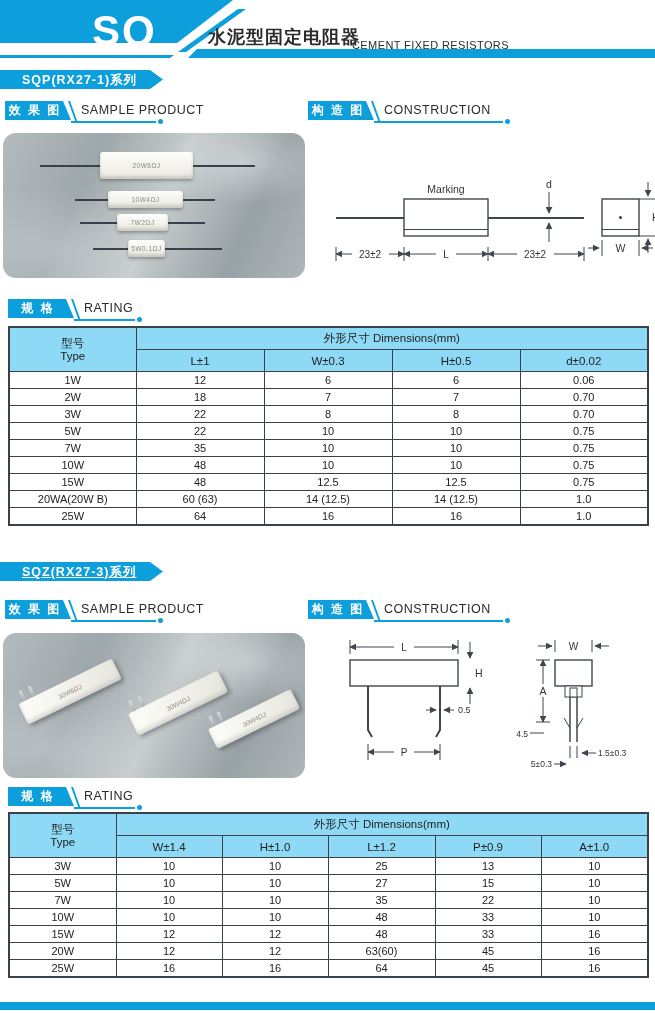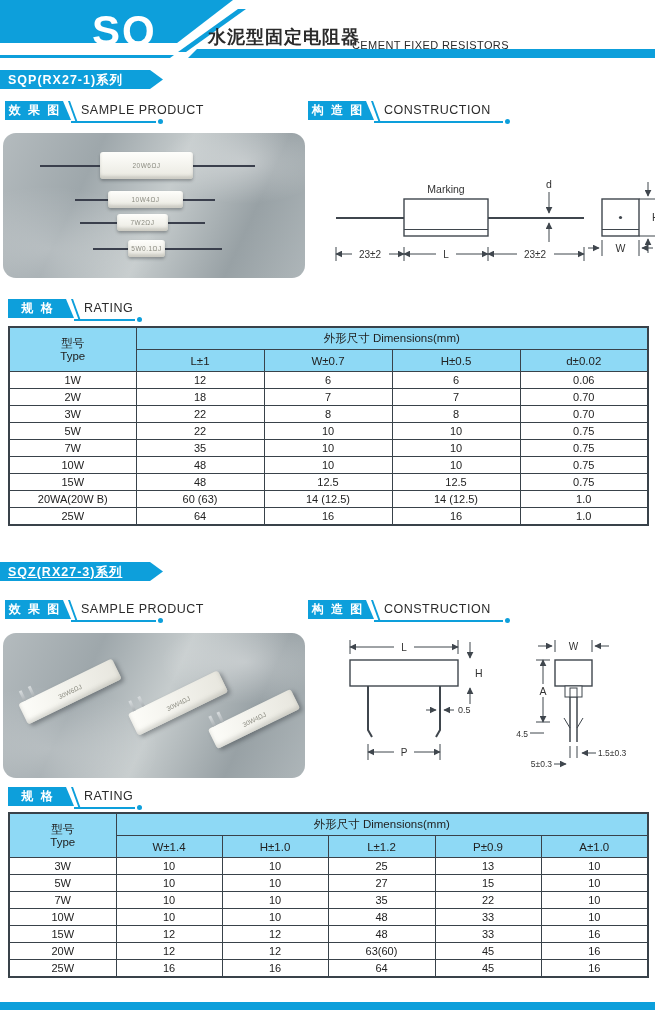--- a/index.html
+++ b/index.html
@@ -21,21 +21,21 @@
   .title-cn{left:208px;top:25px;font-size:18px;font-weight:bold;letter-spacing:1px;color:#2b2b2b;}
   .title-en{left:352px;top:39px;font-size:11px;letter-spacing:.4px;color:#2b2b2b;}
   .hdr-bar{left:188px;top:49px;width:467px;height:9px;background:var(--blue);
     clip-path:polygon(9px 0,100% 0,100% 100%,0 100%);}
   .hdr-line{left:0;top:55px;width:174px;height:3px;background:var(--blue);
     clip-path:polygon(0 0,100% 0,calc(100% - 4px) 100%,0 100%);}
 
   
   .ribbon{height:19px;width:163px;background:var(--blue);color:#fff;
     font-size:12.5px;font-weight:bold;letter-spacing:1px;line-height:21px;
-    padding-left:8px;box-sizing:border-box;
+    padding-left:22px;box-sizing:border-box;
     clip-path:polygon(0 0,calc(100% - 13px) 0,100% 50%,calc(100% - 13px) 100%,0 100%);}
 
   
   .tag{position:absolute;height:26px;}
   .tag-box{position:absolute;left:0;top:0;width:66px;height:19px;background:var(--blue);
     clip-path:polygon(0 0,calc(100% - 8px) 0,100% 100%,0 100%);
     color:#fff;font-size:12px;font-weight:bold;letter-spacing:2px;
     text-align:center;line-height:19px;padding-right:6px;box-sizing:border-box;}
   .tag-diag{position:absolute;left:63px;top:0;width:2px;height:21px;background:var(--blue);
     transform:skewX(20deg);transform-origin:top left;}
@@ -184,21 +184,21 @@
   <thead>
     <tr>
       <th rowspan="2" class="typecell">
         <div>型号</div>
         <div>Type</div>
       </th>
       <th colspan="4">外形尺寸 Dimensions(mm)</th>
     </tr>
     <tr>
       <th>L±1</th>
-      <th>W±0.7</th>
+      <th>W±0.3</th>
       <th>H±0.5</th>
       <th>d±0.02</th>
     </tr>
   </thead>
   <tbody>
     <tr>
         <td>1W</td>
         <td>12</td>
         <td>6</td>
         <td>6</td>

